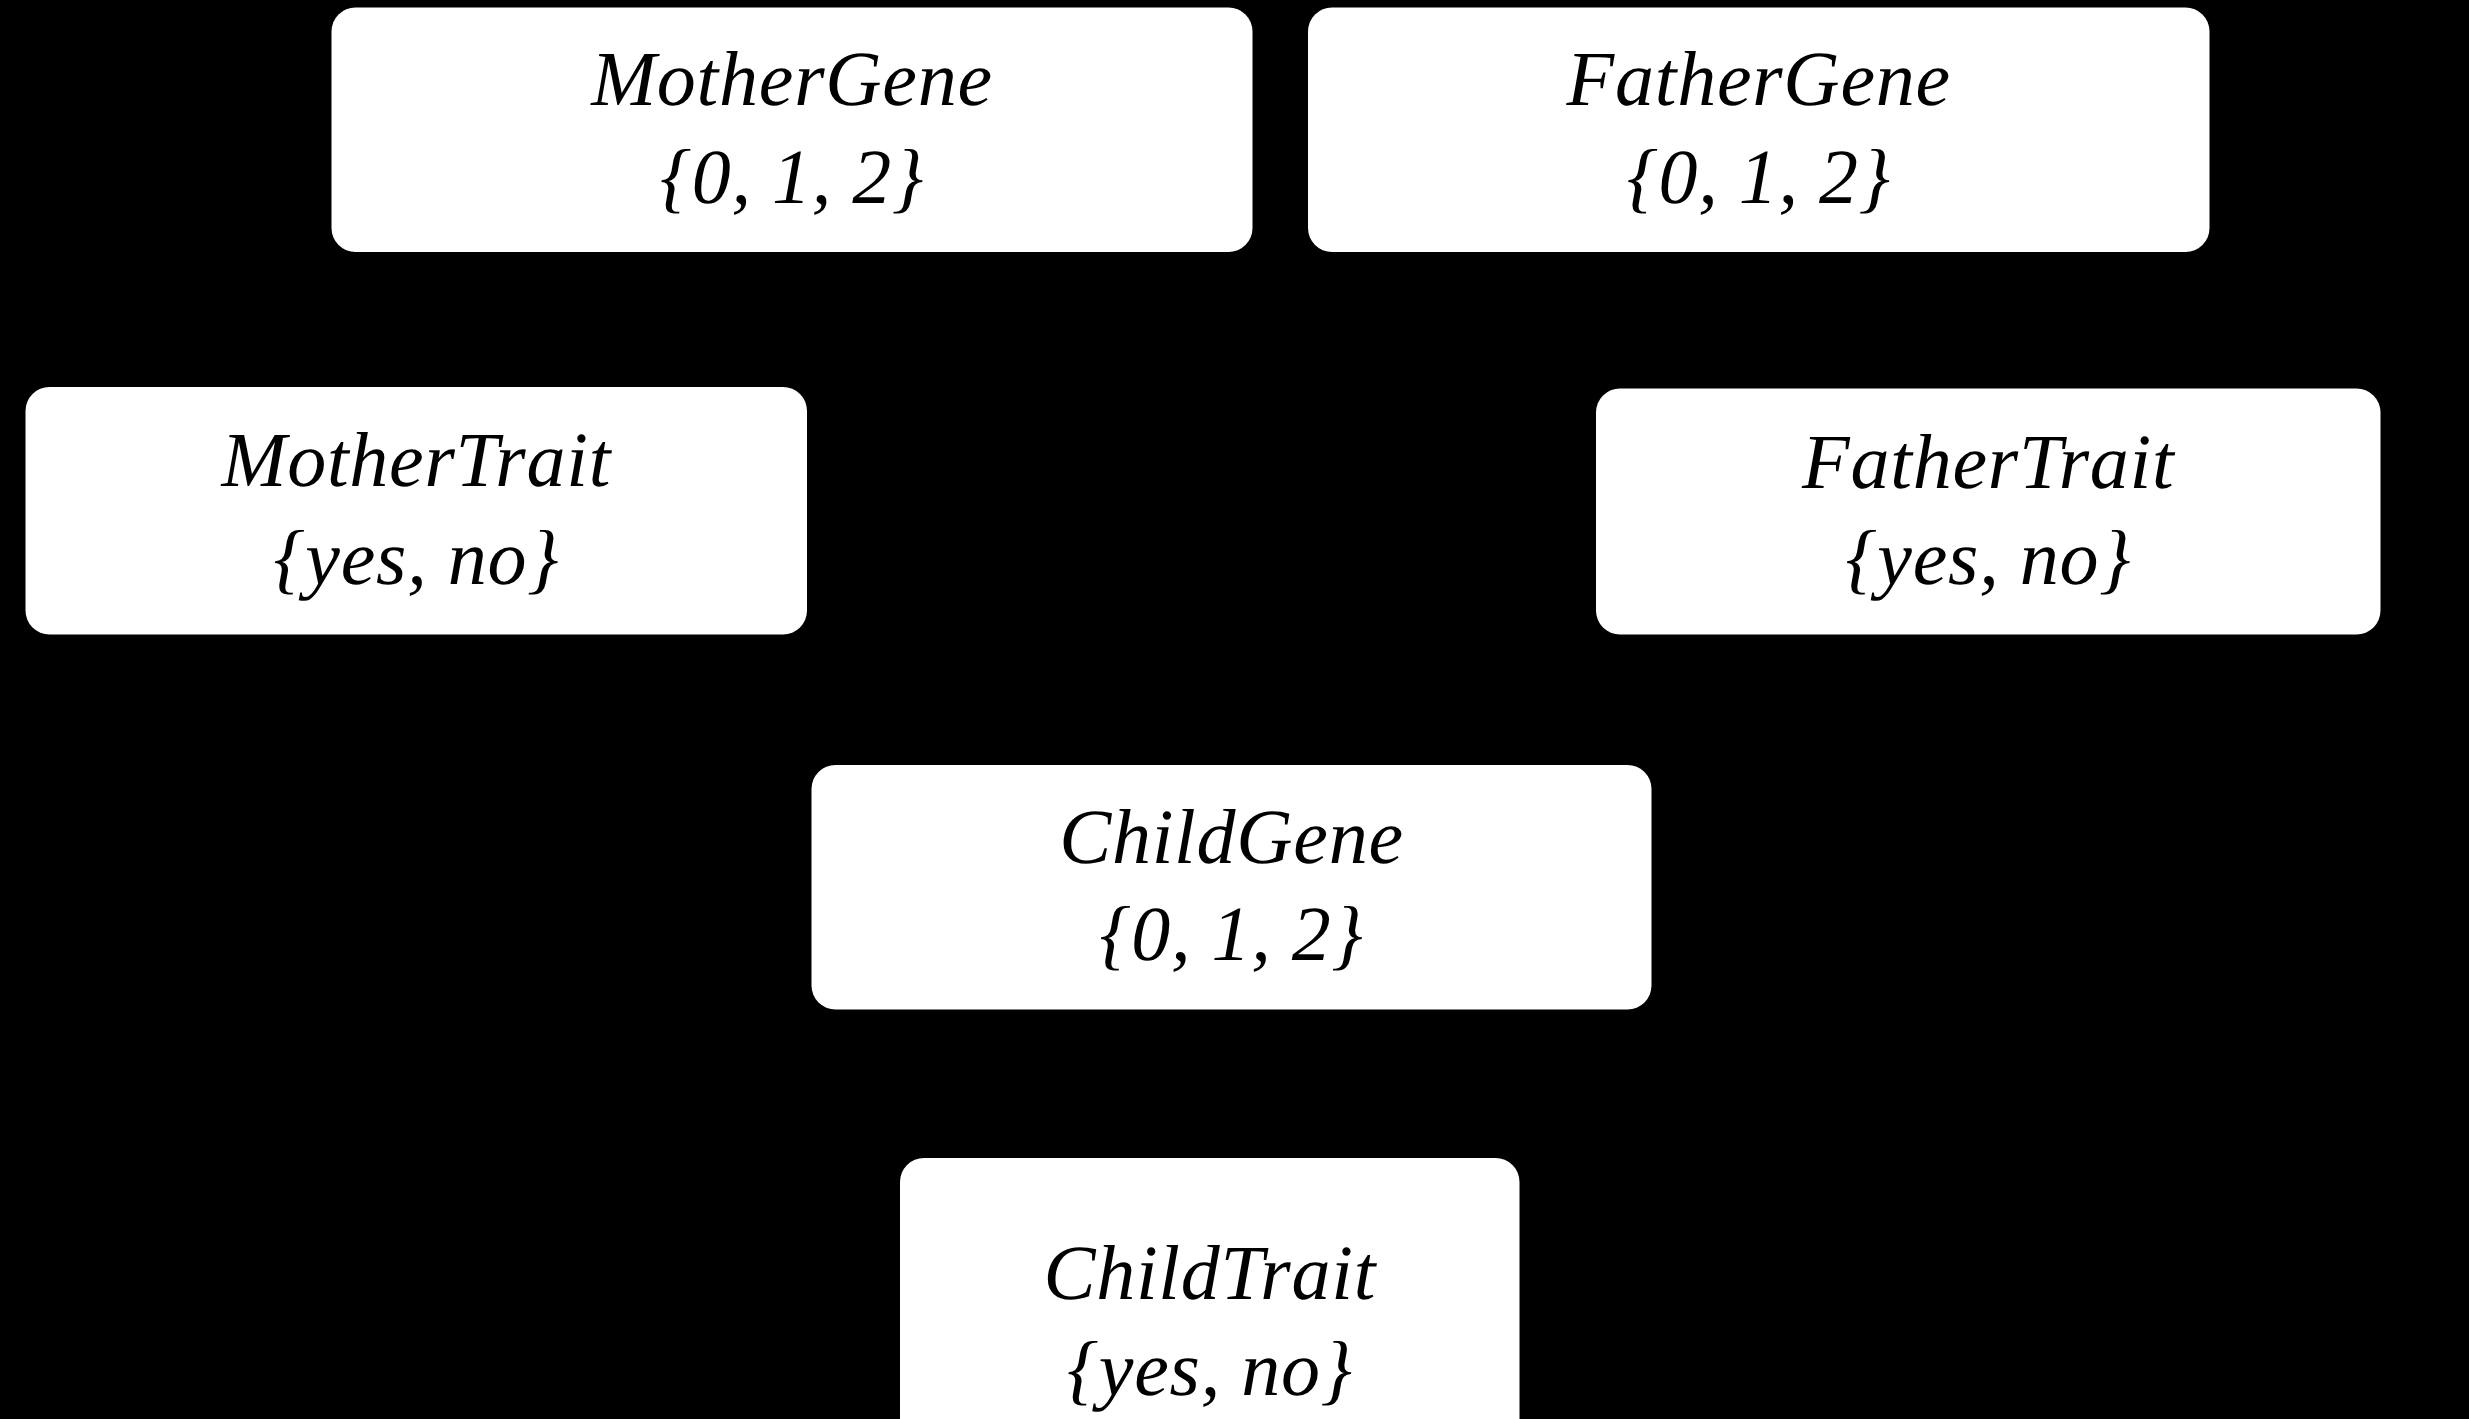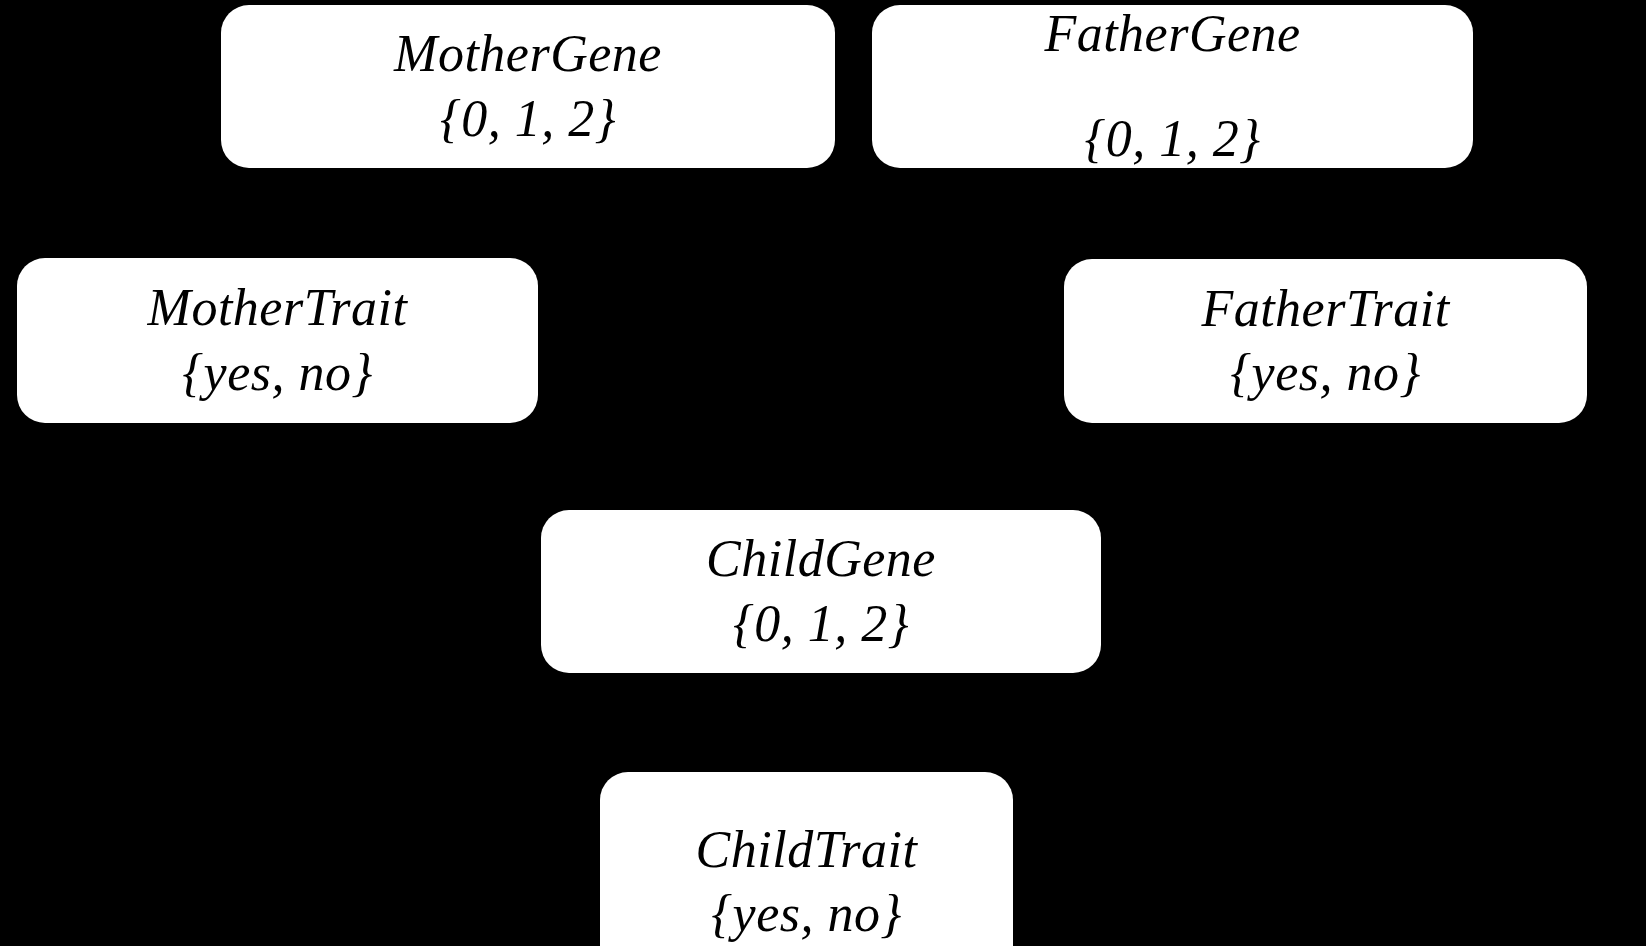--- a/index.html
+++ b/index.html
@@ -15,21 +15,21 @@
   }
   #canvas {
     position: relative;
     width: 1646px;
     height: 946px;
     background: #000000;
   }
   .node {
     position: absolute;
     background: #ffffff;
-    border-radius: 28px;
+    border-radius: 16px;
     display: flex;
     flex-direction: column;
     align-items: center;
     justify-content: center;
     box-sizing: border-box;
     color: #000000;
     text-align: center;
     line-height: 1.12;
   }
   .node .node-title {
@@ -41,21 +41,21 @@
   .node .node-domain {
     font-style: italic;
     font-size: 52px;
     letter-spacing: 0.5px;
     white-space: nowrap;
     margin-top: 6px;
   }
 
   
   #node-mother-gene  { left: 221px;  top: 5px;   width: 614px; height: 163px; }
-  #node-father-gene  { left: 872px;  top: 5px;   width: 601px; height: 163px; justify-content: space-between; }
+  #node-father-gene  { left: 872px;  top: 5px;   width: 601px; height: 163px; }
   #node-mother-trait { left: 7px;    top: 258px; width: 521px; height: 165px; margin-left: 10px; }
   #node-father-trait { left: 1064px; top: 259px; width: 523px; height: 164px; }
   #node-child-gene   { left: 541px;  top: 510px; width: 560px; height: 163px; }
   #node-child-trait  { left: 600px;  top: 772px; width: 413px; height: 220px; }
 </style>
 </head>
 <body>
 
 <div id="canvas">
 

